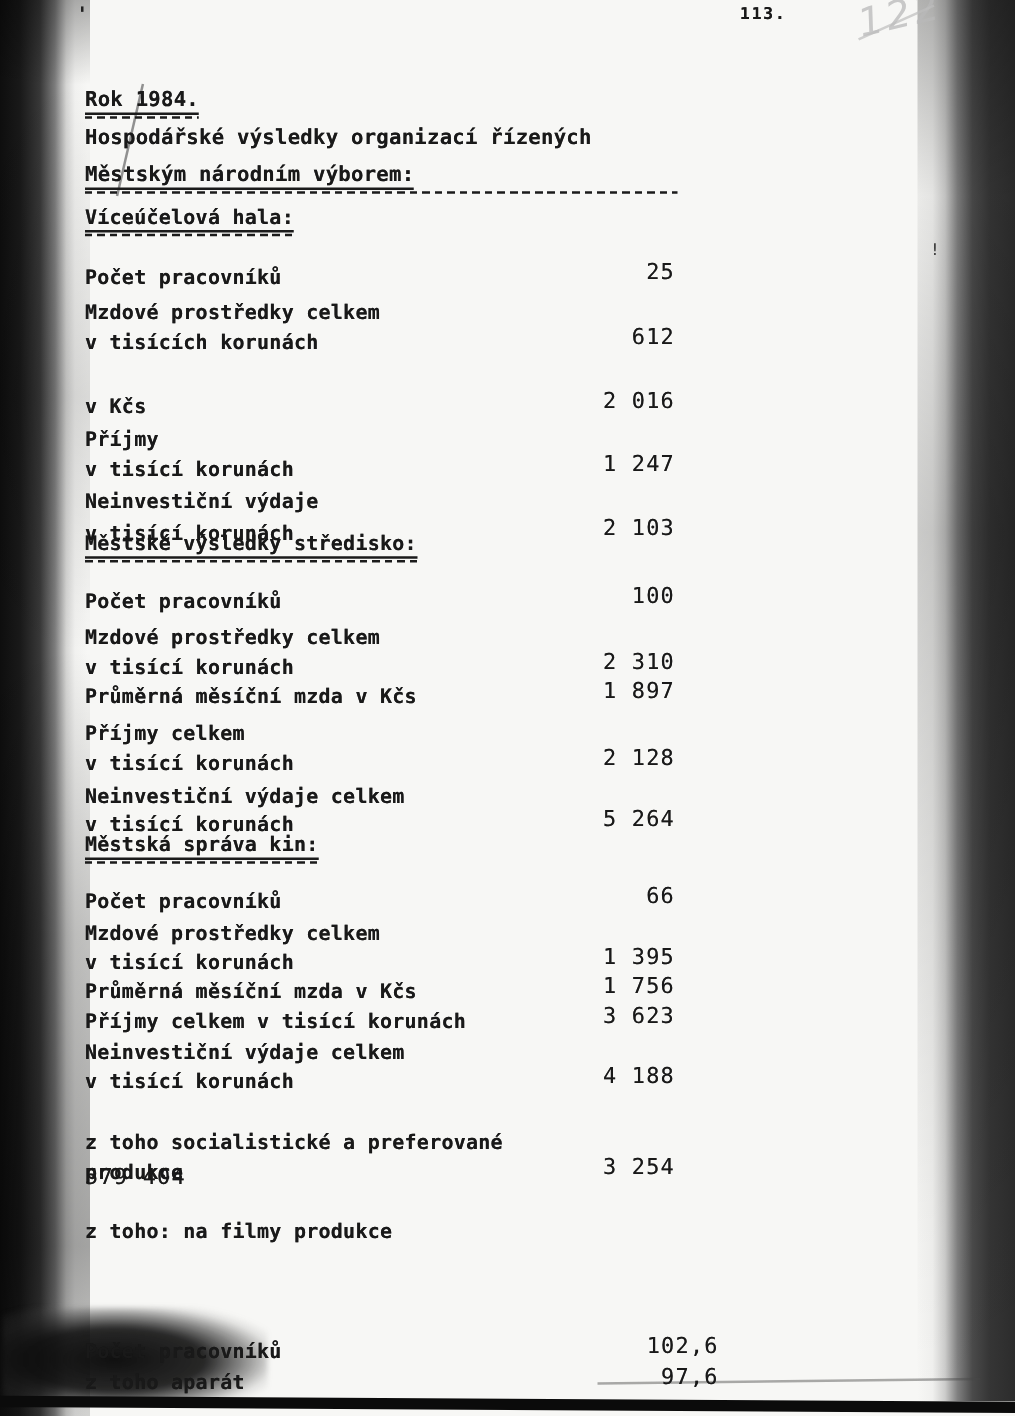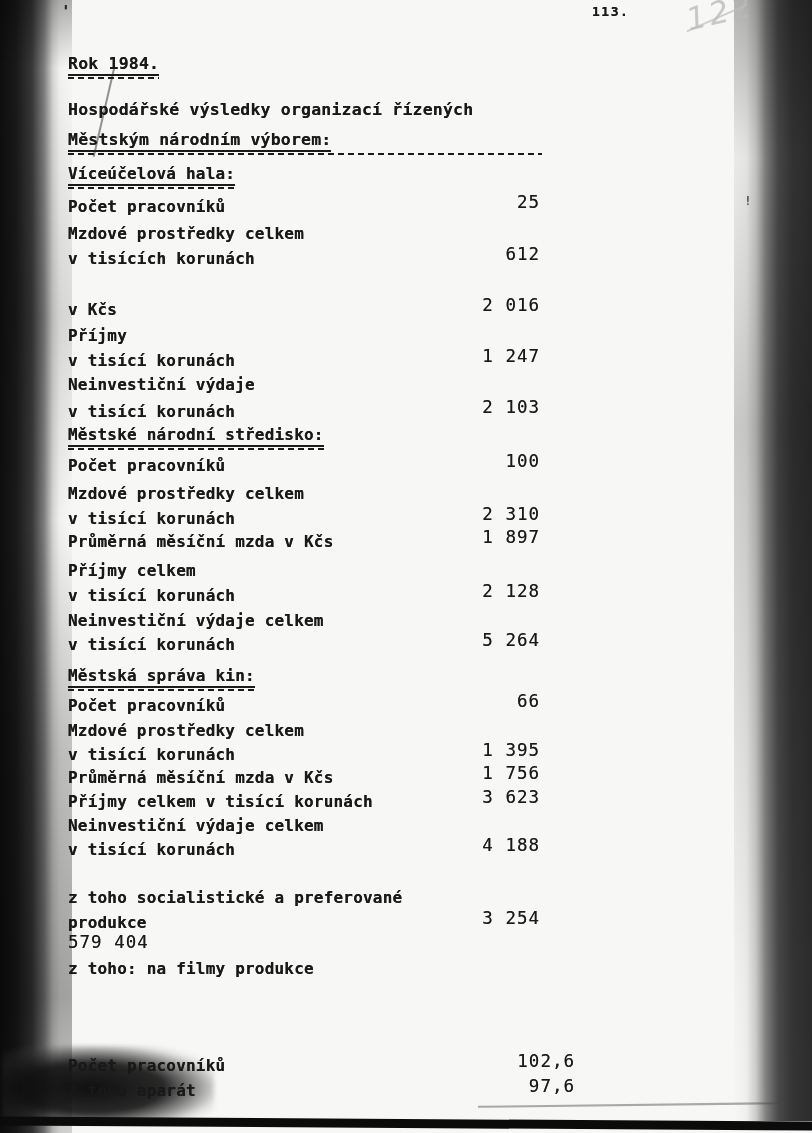--- a/index.html
+++ b/index.html
@@ -69,21 +69,21 @@
   
   .line {
     position: absolute; left: 68px; width: 472px;
     display: flex; justify-content: space-between; align-items: baseline;
     font-size: 16px; font-weight: bold;
     letter-spacing: .2px;
     text-shadow: 0 0 .5px rgba(20,20,20,.75);
     white-space: nowrap;
   }
   .line.w2 { width: 507px; }
-  .lbl { flex: 0 1 auto; }
+  .lbl { flex: 0 1 auto; margin-top: 16px; }
   .val {
     flex: 0 0 auto;
     font-weight: normal; font-size: 17.5px; letter-spacing: 1px;
     transform: translateY(-4px);
     text-shadow: 0 0 .4px rgba(20,20,20,.65);
   }
   .title-line { font-size: 16.5px; }
 
   
   .ht {
@@ -109,21 +109,21 @@
   <div class="bottom-bar"></div>
   <div class="scratch-line"></div>
   <div class="pencil-slash"></div>
   <div class="top-mark">'</div>
   <div class="side-tick">!</div>
 
   <div class="page-number">113.</div>
   <div class="handwritten">122</div>
   <div class="handwritten-strike"></div>
 
-  <div class="line title-line" style="top:54px">
+  <div class="line title-line" style="top:70px">
     <span class="ht">Rok 1984.</span>
   </div>
   <div class="line title-line" style="top:100px">
     <span>Hospodářské výsledky organizací řízených</span>
   </div>
   <div class="line title-line" style="top:130px">
     <span class="ht ext">Městským národním výborem:</span>
   </div>
 
   <div class="line" style="top:164px">
@@ -156,21 +156,21 @@
   <div class="line" style="top:375px">
     <span class="lbl">Neinvestiční výdaje</span>
     <span class="val"></span>
   </div>
   <div class="line" style="top:401px">
     <span class="lbl">v tisící korunách</span>
     <span class="val">2 103</span>
   </div>
 
   <div class="line" style="top:425px">
-    <span class="ht">Městské národní středisko:</span>
+    <span class="ht">Městské výsledky středisko:</span>
   </div>
   <div class="line" style="top:455px">
     <span class="lbl">Počet pracovníků</span>
     <span class="val">100</span>
   </div>
   <div class="line" style="top:484px">
     <span class="lbl">Mzdové prostředky celkem</span>
     <span class="val"></span>
   </div>
   <div class="line" style="top:508px">

